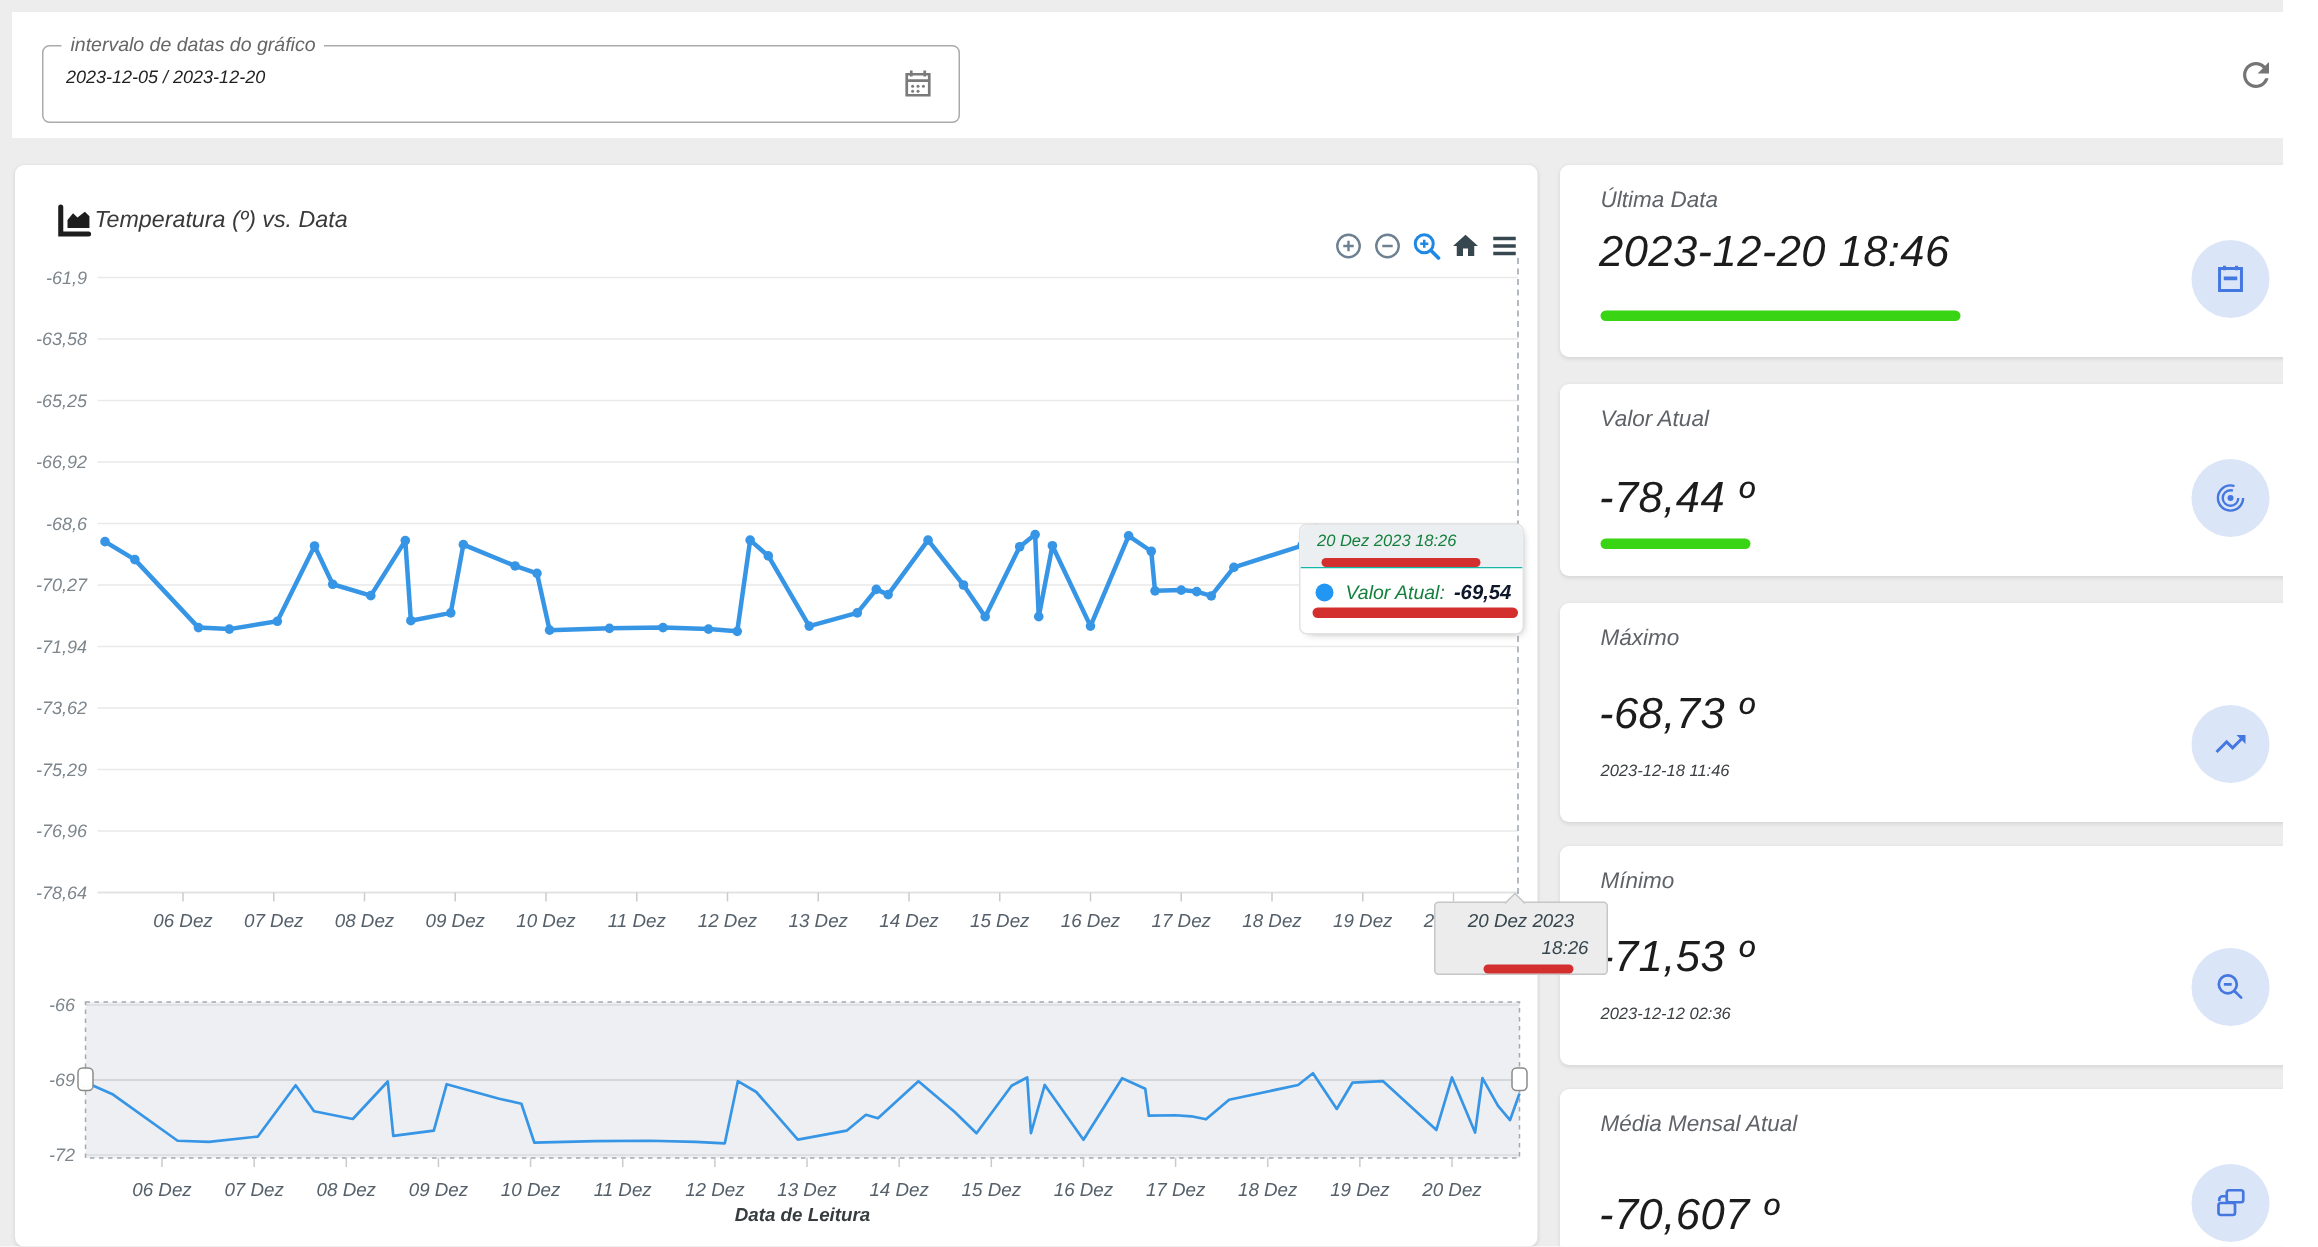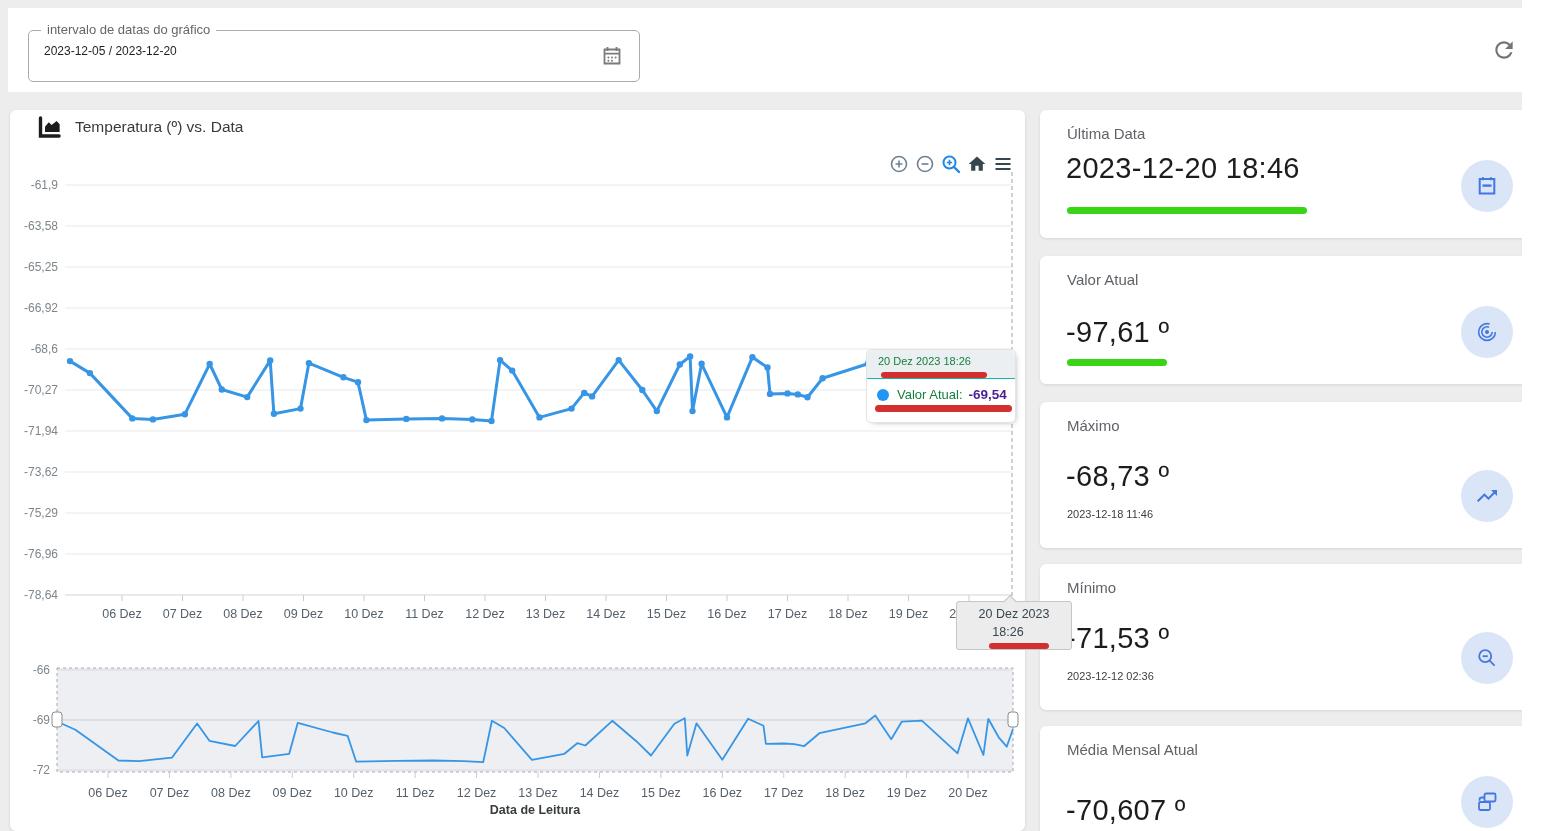--- a/index.html
+++ b/index.html
@@ -1,49 +1,49 @@
 <!DOCTYPE html>
 <html><head>
 <meta charset="utf-8">
 <style>
   html,body{margin:0;padding:0;}
   body{font-family:"Liberation Sans",sans-serif;}
-  #screen{position:relative;width:1522px;height:831px;background:#ededed;overflow:hidden;}
+  #screen{position:relative;width:1522px;height:831px;background:#ededed;overflow:hidden;font-style:italic;}
   svg{font-family:"Liberation Sans",sans-serif;}
 
   
   .topbar{position:absolute;left:8px;top:8px;width:1529px;height:84px;background:#ffffff;}
   .datefield{position:absolute;left:20px;top:22px;width:610px;height:50px;border:1px solid #ababab;border-radius:5px;background:#fff;cursor:pointer;}
   .dflabel{position:absolute;left:12px;top:-9px;background:#fff;padding:0 6px;font-size:13px;color:#666;white-space:nowrap;}
   .dfvalue{position:absolute;left:15px;top:13px;font-size:12px;color:#1f1f1f;}
   .dficon{position:absolute;right:15px;top:13px;}
   .refreshbtn{position:absolute;right:20px;top:29px;width:26px;height:26px;border:none;background:transparent;padding:0;cursor:pointer;}
 
   
   .chartcard{position:absolute;left:10px;top:110px;width:1015px;height:721px;background:#fff;border-radius:6px;box-shadow:0 1px 3px rgba(0,0,0,.12);}
-  .charthead{position:absolute;left:26px;top:2px;height:30px;display:flex;align-items:center;gap:12px;}
+  .charthead{position:absolute;left:26px;top:22px;height:30px;display:flex;align-items:center;}
   .charttitle{font-size:15.5px;color:#3a3a3a;}
   .cwtoolbar{position:absolute;right:12px;top:44px;display:flex;gap:6px;z-index:5;}
   .cwtoolbar span{display:inline-block;width:20px;height:20px;cursor:pointer;}
   #chart-svg{position:absolute;left:0;top:0;}
 
   
   .main-tt{position:absolute;left:866px;top:349px;width:148px;height:72px;background:#fff;border:1px solid #e3e3e3;border-radius:5px;box-shadow:2px 2px 6px -4px rgba(0,0,0,.5);z-index:40;}
   .tt-head{position:absolute;left:0;top:0;right:0;height:29px;background:#eceff1;border-bottom:1px solid #14b8a6;border-radius:5px 5px 0 0;font-size:11px;color:#15803d;padding:5px 0 0 11px;box-sizing:border-box;}
   .tt-bar1{position:absolute;left:14px;top:22px;width:106px;height:6px;border-radius:3px;background:#d32f2f;}
   .tt-row{position:absolute;left:10px;top:37px;display:flex;align-items:center;}
   .tt-dot{width:12px;height:12px;border-radius:50%;background:#2196f3;margin-right:8px;}
   .tt-label{font-size:13px;color:#15803d;}
-  .tt-val{font-size:13.5px;font-weight:bold;color:#4c1d95;margin-left:6px;}
+  .tt-val{font-size:13.5px;font-weight:bold;color:#0f172a;margin-left:6px;}
   .tt-bar2{position:absolute;left:8px;top:55px;width:137px;height:7px;border-radius:3.5px;background:#d32f2f;}
 
   .x-tt{position:absolute;left:956px;top:601px;width:114px;height:47px;background:#ececec;border:1px solid #c6c6c6;border-radius:3px;z-index:60;font-size:12.5px;color:#37474f;text-align:center;}
   .x-tt-arrow{position:absolute;left:48px;top:-5px;width:9px;height:9px;background:#ececec;border-left:1px solid #c6c6c6;border-top:1px solid #c6c6c6;transform:rotate(45deg);}
   .x-tt-l1{position:absolute;left:0;right:0;top:5px;}
-  .x-tt-l2{position:absolute;left:0;right:12px;top:23px;}
+  .x-tt-l2{position:absolute;left:0;right:12px;top:23px;text-align:right;}
   .x-tt-bar{position:absolute;left:32px;top:41px;width:60px;height:6px;border-radius:3px;background:#d32f2f;}
 
   
   .scard{position:absolute;left:1040px;width:498px;background:#fff;border-radius:6px;box-shadow:0 1px 3px rgba(0,0,0,.1);}
   .clabel{position:absolute;left:27px;top:15px;font-size:15px;color:#5f6368;text-align:right;}
   .cvalue{position:absolute;left:26px;font-size:29px;color:#1c1c1c;letter-spacing:.3px;white-space:nowrap;}
   .csub{position:absolute;left:27px;font-size:11px;color:#3c4043;}
   .cbar{position:absolute;left:27px;height:7px;border-radius:3.5px;background:#39d413;}
   .iconbtn{position:absolute;right:25px;width:52px;height:52px;border-radius:50%;background:#dbe5f8;display:flex;align-items:center;justify-content:center;cursor:pointer;}
 </style>
@@ -294,21 +294,21 @@
     <div class="iconbtn" style="top:50px;">
       <svg width="24" height="24" viewBox="0 0 24 24">
         <path fill="none" stroke="#4477df" stroke-width="2" d="M8 3.2v3M16 3.2v3M4.7 5h14.6v14.6H4.7z"></path>
         <path stroke="#4477df" stroke-width="2.4" d="M7.5 11.6h9"></path>
       </svg>
     </div>
   </div>
 
   <div class="scard" style="top:256px;height:128px;">
     <div class="clabel">Valor Atual</div>
-    <div class="cvalue" style="top:60px;">-97,61 º</div>
+    <div class="cvalue" style="top:60px;">-78,44 º</div>
     <div class="cbar" style="top:103px;width:100px;"></div>
     <div class="iconbtn" style="top:50px;">
       <svg width="24" height="24" viewBox="0 0 24 24">
         <circle cx="12" cy="12" r="2" fill="#4477df"></circle>
         <circle cx="12" cy="12" r="5.2" fill="none" stroke="#4477df" stroke-width="1.6" stroke-dasharray="26 7"></circle>
         <circle cx="12" cy="12" r="8.4" fill="none" stroke="#4477df" stroke-width="1.6" stroke-dasharray="42 11"></circle>
       </svg>
     </div>
   </div>
 

